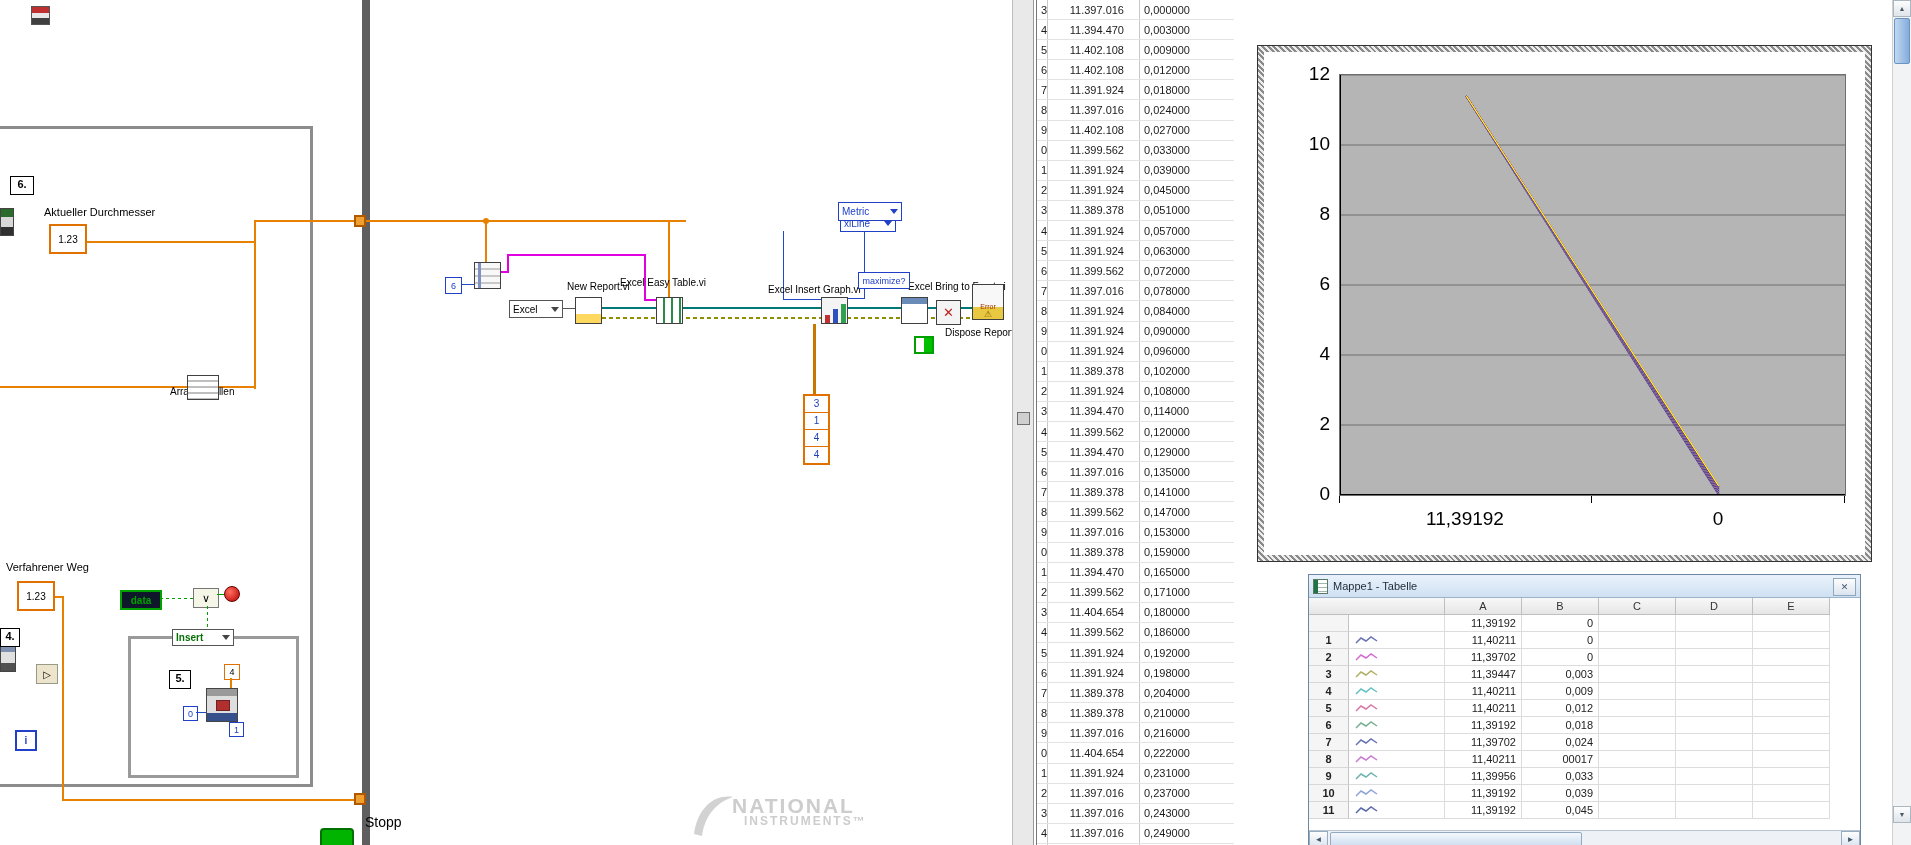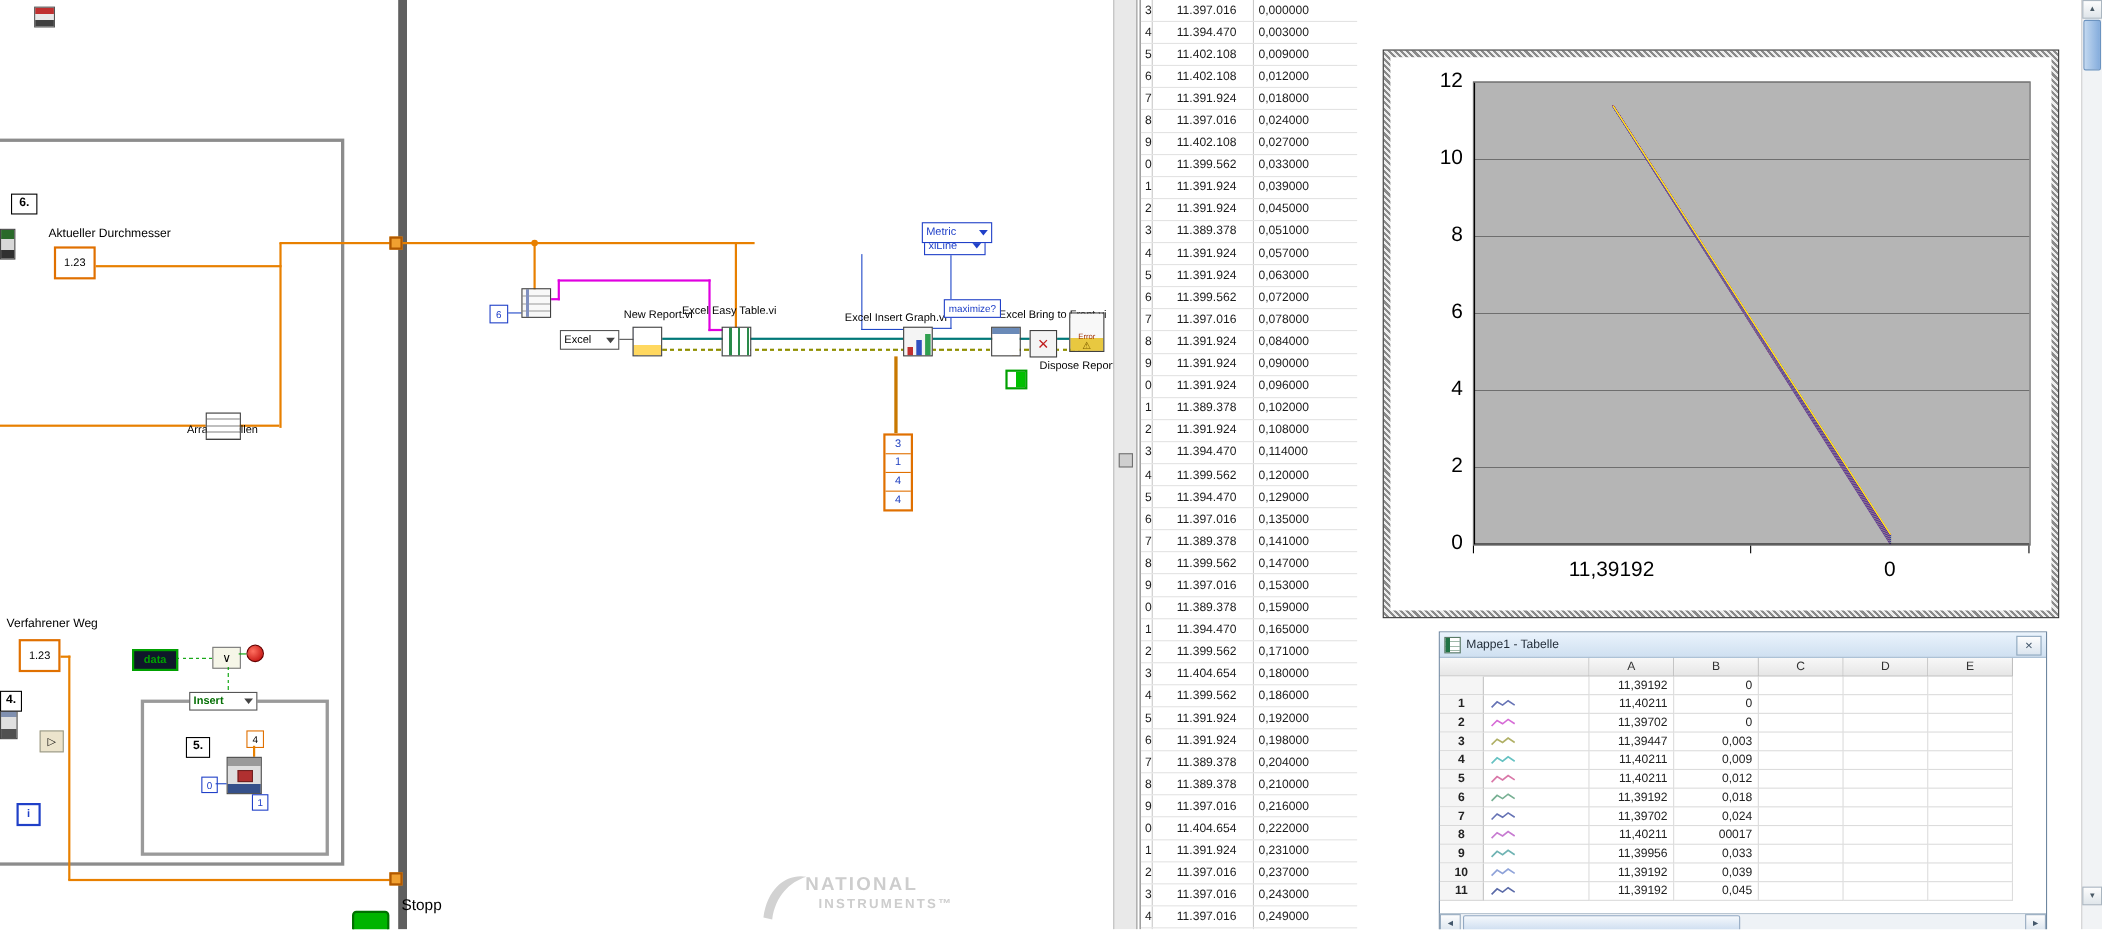--- a/index.html
+++ b/index.html
@@ -84,21 +84,21 @@
   #splitter{position:absolute;left:1012px;top:0;width:20px;height:845px;background:#e9e9e9;
             border-left:1px solid #bdbdbd;border-right:1px solid #9a9a9a;}
   #rsb{position:absolute;left:1892px;top:0;width:19px;height:845px;background:#f1f3f5;border-left:1px solid #d0d0d0;}
   .rsb-btn{position:absolute;left:0;width:18px;height:17px;background:linear-gradient(#fdfdfd,#dfe5ea);
            border:1px solid #aab6c0;box-sizing:border-box;font-size:7px;color:#4a5a66;
            display:flex;align-items:center;justify-content:center;}
   #rsb-thumb{position:absolute;left:1px;top:18px;width:16px;height:46px;border-radius:2px;
              background:linear-gradient(90deg,#c2d8f0,#84acdc);border:1px solid #6b93c0;box-sizing:border-box;}
   
   #wm{position:absolute;left:688px;top:788px;color:#cdcdcd;font-weight:bold;letter-spacing:2px;}
-  #wm .l1{position:absolute;left:44px;top:6px;font-size:17px;}
+  #wm .l1{position:absolute;left:44px;top:6px;font-size:21px;}
   #wm .l2{position:absolute;left:56px;top:26px;font-size:12px;}
 </style>
 </head>
 <body>
 
 <div id="root">
 
   <div class="abs" id="lvpane" style="left:0;top:0;width:1012px;height:845px;">
 
     <div class="framebox" style="left:-6px;top:126px;width:313px;height:655px;"></div>

